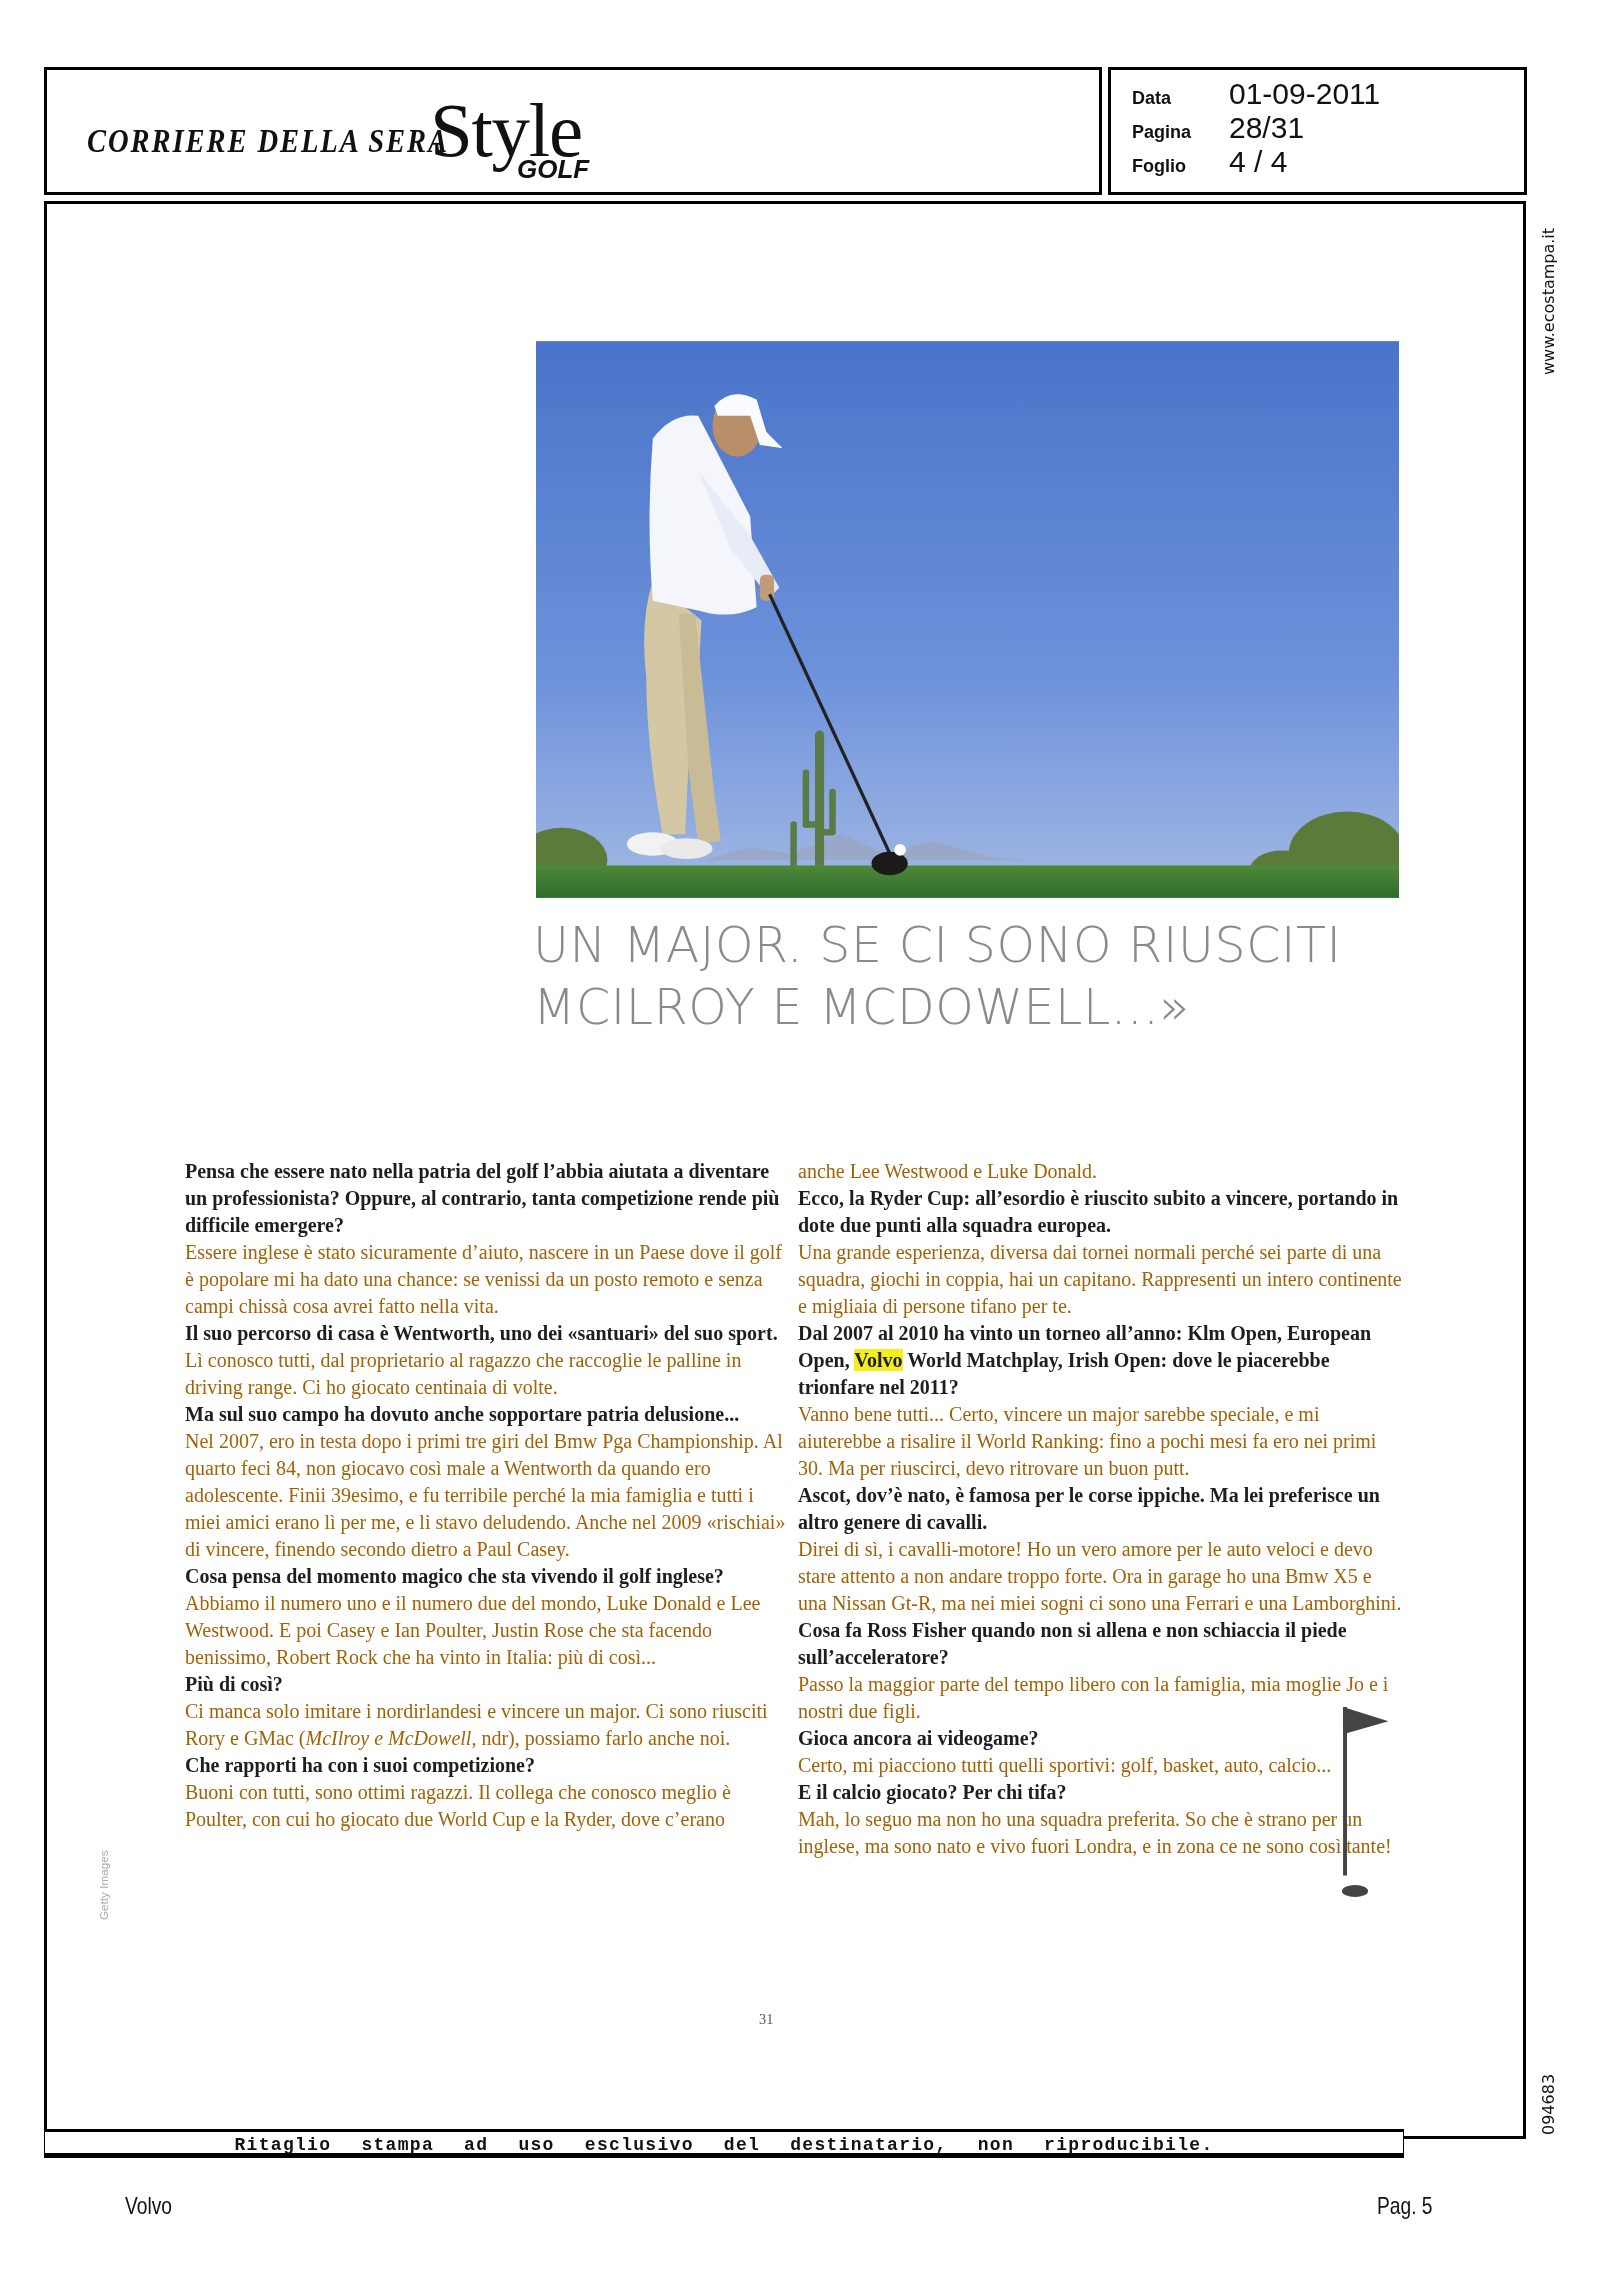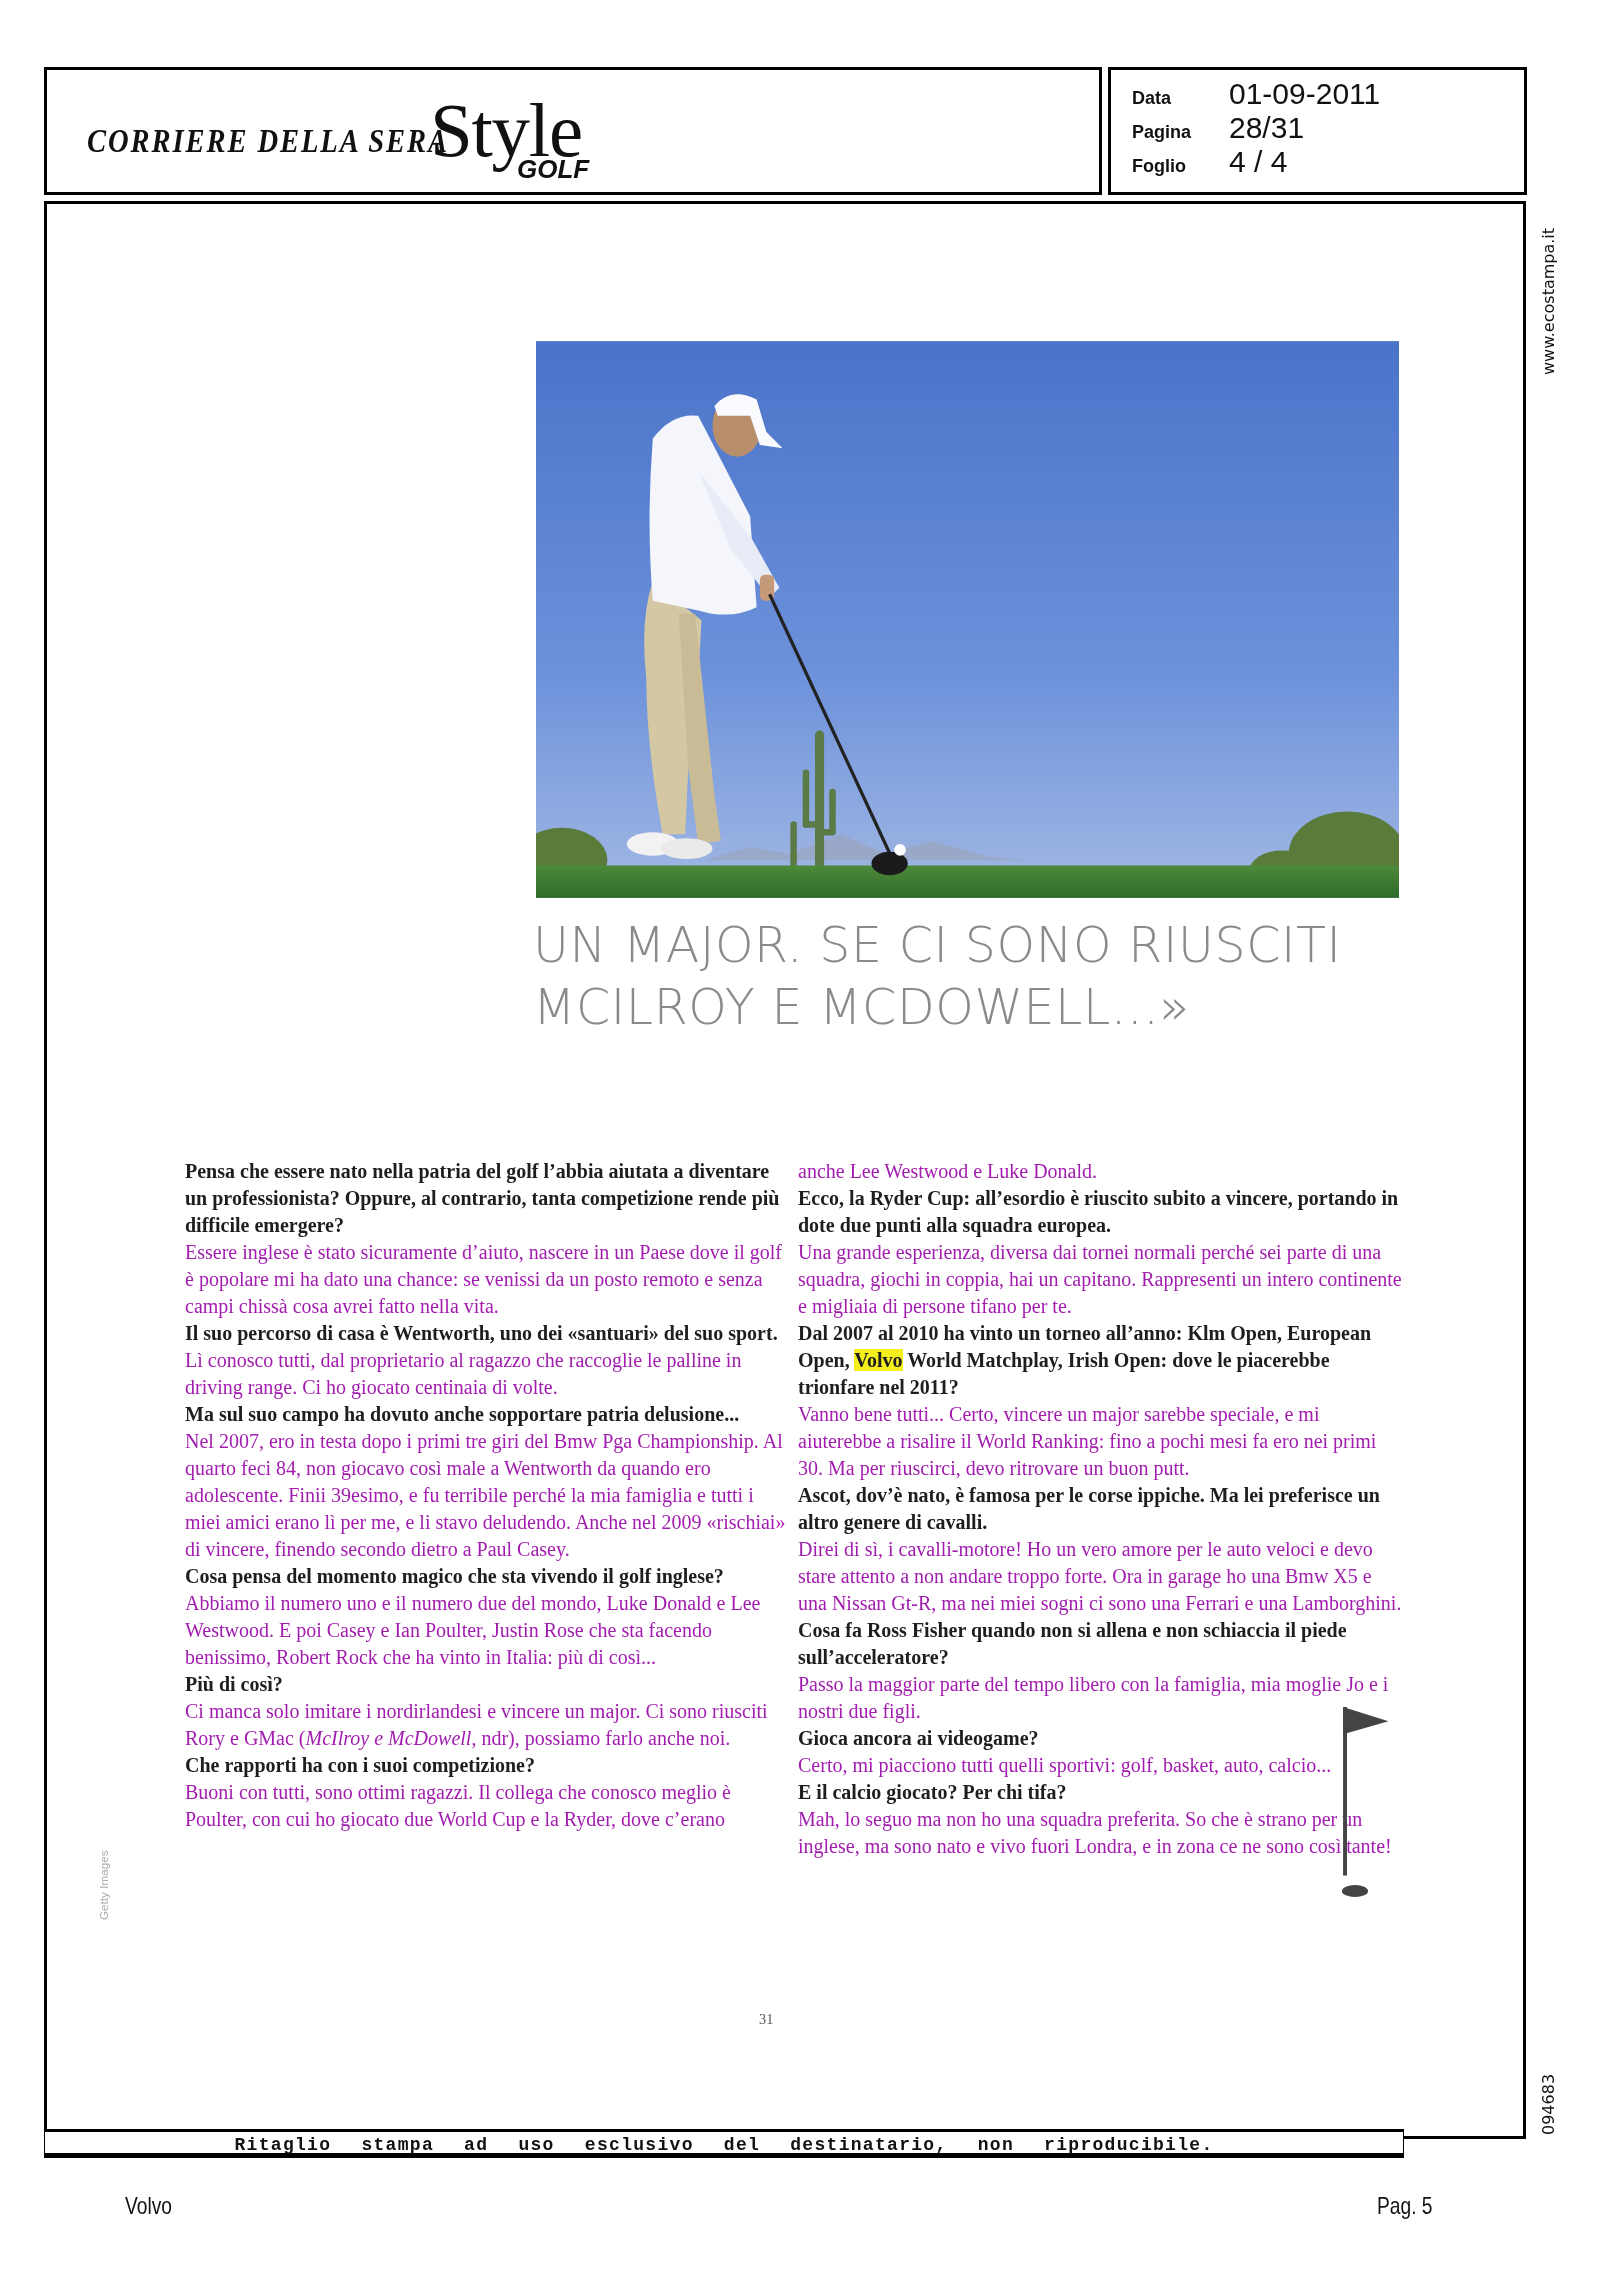--- a/index.html
+++ b/index.html
@@ -23,21 +23,21 @@
 
   #photo { position: absolute; left: 536px; top: 341px; width: 863px; height: 557px; overflow: hidden; }
 
   .pull-quote { position: absolute; left: 533px; top: 915px; width: 779px; font-family: "DejaVu Sans", sans-serif; font-weight: 200; font-size: 49px; line-height: 62px; color: #8a8a8a; letter-spacing: 0.6px; }
   .pull-line { display: block; white-space: nowrap; }
 
   .col { position: absolute; top: 1158px; font-size: 20px; line-height: 27px; color: #3a3a3a; }
   #col-left { left: 170px; width: 604px; margin-left: 15px; }
   #col-right { left: 798px; width: 604px; }
   .q { font-weight: bold; color: #1e1e1e; }
-  .a { color: #a21caf; }
+  .a { color: #a16207; }
   .para { display: block; }
   .hl { background: #f4ee1c; }
 
   .page-num { position: absolute; left: 759px; top: 1979px; font-size: 14.3px; color: #555; margin-top: 32px; }
   .photo-credit { position: absolute; font-family: "Liberation Sans", sans-serif; font-size: 11.7px; color: #aaa; transform-origin: left top; transform: rotate(-90deg); white-space: nowrap; }
 
   .disclaimer { position: absolute; left: 0; right: 0; top: 2.6px; text-align: center; font-family: "Liberation Mono", monospace; font-weight: bold; font-size: 18px; letter-spacing: 1.3px; word-spacing: 18px; color: #111; }
 
   .footer-left { position: absolute; left: 125px; top: 2193px; font-family: "Liberation Sans", sans-serif; font-size: 23.4px; color: #111; transform: scaleX(0.82); transform-origin: left top; }
   .footer-right { position: absolute; left: 1377px; top: 2193px; font-family: "Liberation Sans", sans-serif; font-size: 23.4px; color: #111; transform: scaleX(0.82); transform-origin: left top; }

